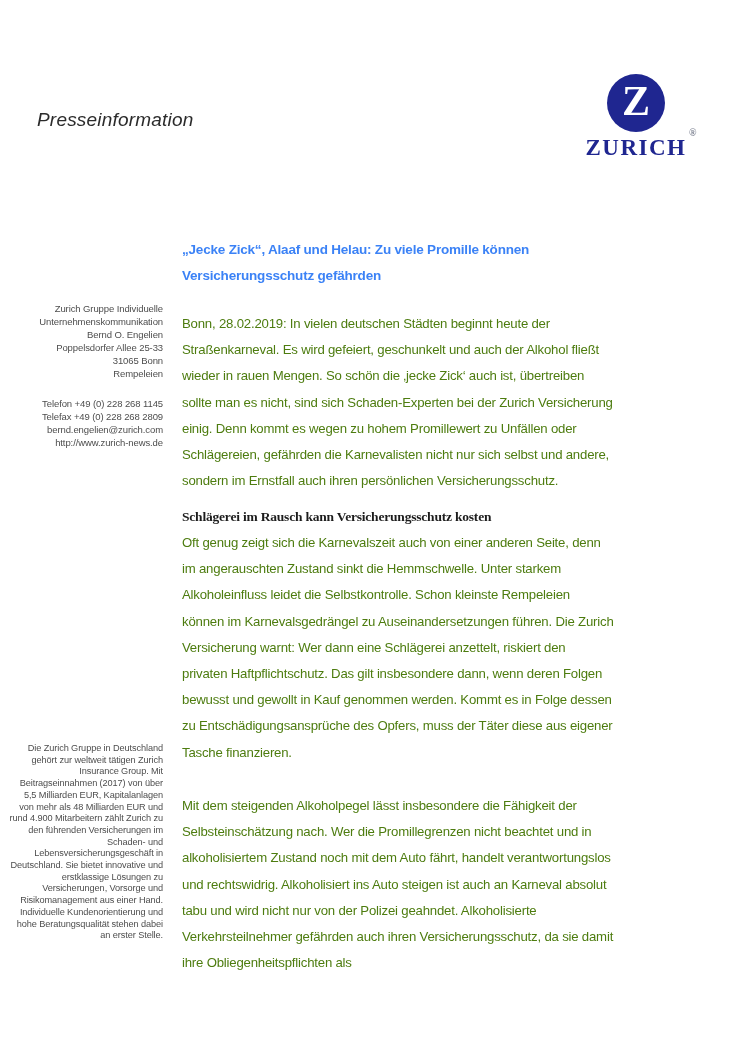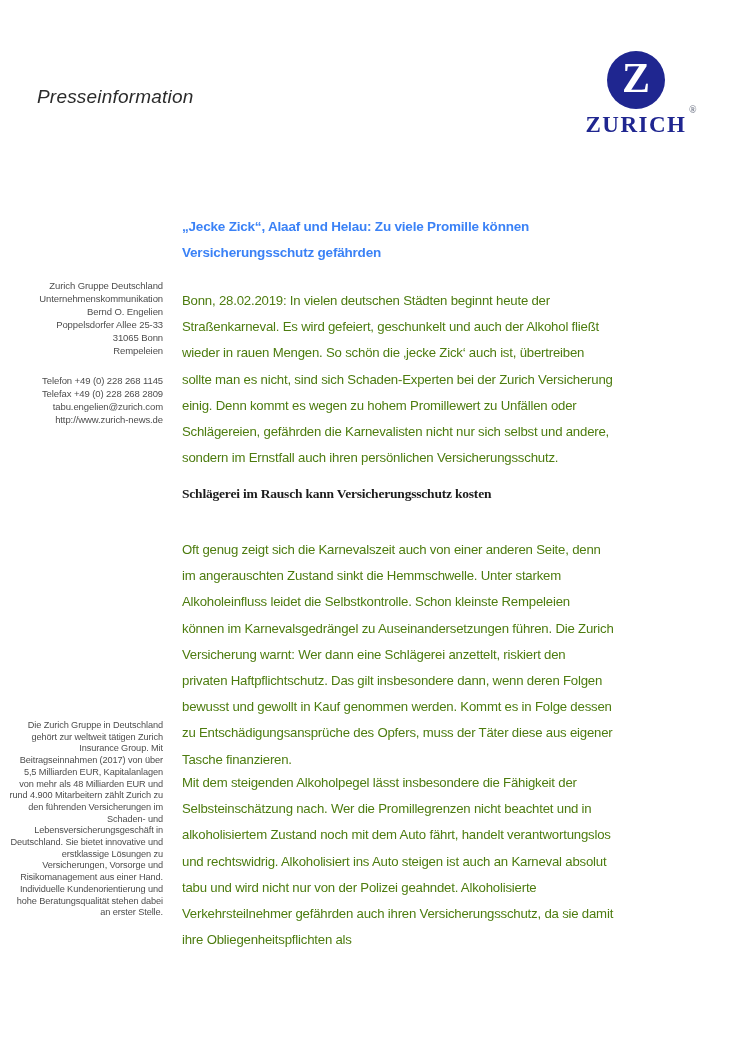--- a/index.html
+++ b/index.html
@@ -3,21 +3,21 @@
 <meta charset="utf-8">
 <style>
   html, body { margin: 0; padding: 0; }
   body {
     width: 746px; height: 1056px;
     background: #ffffff;
     font-family: "Liberation Sans", "DejaVu Sans", sans-serif;
     position: relative;
     overflow: hidden;
   }
-  .page { position: absolute; inset: 0; background: #ffffff; }
+  .page { position: absolute; inset: 0; background: #ffffff; margin-top: 23px; }
 
   
   .kicker {
     position: absolute; left: 37px; top: 86px;
     font-size: 19px; font-style: italic; font-weight: 400;
     color: #2b2b2b; letter-spacing: 0.2px;
   }
   .logo { position: absolute; left: 578px; top: 51px; width: 116px; text-align: center; }
   .logo-circle {
     width: 58px; height: 58px; border-radius: 50%;
@@ -57,21 +57,21 @@
   .para {
     font-size: 13.2px; line-height: 26.2px; color: #4d7c0f;
     letter-spacing: -0.2px;
   }
   .p-intro { top: 288px; }
   .sec-h {
     font-size: 13.5px; font-weight: 700; color: #1c1c1c;
     line-height: 20px; letter-spacing: -0.2px;
   }
   .h-sec1 { top: 484px; font-family: Liberation Serif, serif; }
-  .p-sec1 { top: 537px; }
+  .p-sec1 { top: 507px; }
   .h-sec2 { top: 746px; }
   .p-sec2 { top: 770px; }
 </style>
 </head>
 <body>
 
 <div class="page">
 
   <div class="kicker">Presseinformation</div>
 
@@ -79,32 +79,32 @@
     <div class="logo-circle">
       <span class="logo-z">Z</span>
     </div>
     <div class="logo-word">
       <span>ZURICH</span>
       <span class="logo-reg">®</span>
     </div>
   </div>
 
   <div class="side side-contact">
-    <div>Zurich Gruppe Deutschland</div>
+    <div>Zurich Gruppe Individuelle</div>
     <div>Unternehmenskommunikation</div>
     <div>Bernd O. Engelien</div>
     <div>Poppelsdorfer Allee 25-33</div>
     <div>31065 Bonn</div>
     <div>Rempeleien</div>
   </div>
 
   <div class="side side-channels">
     <div>Telefon +49 (0) 228 268 1145</div>
     <div>Telefax +49 (0) 228 268 2809</div>
-    <div>tabu.engelien@zurich.com</div>
+    <div>bernd.engelien@zurich.com</div>
     <div>http://www.zurich-news.de</div>
   </div>
 
   <div class="side side-boiler">Die Zurich Gruppe in Deutschland gehört zur weltweit tätigen Zurich Insurance Group. Mit Beitragseinnahmen (2017) von über 5,5 Milliarden EUR, Kapitalanlagen von mehr als 48 Milliarden EUR und rund 4.900 Mitarbeitern zählt Zurich zu den führenden Versicherungen im Schaden- und Lebensversicherungsgeschäft in Deutschland. Sie bietet innovative und erstklassige Lösungen zu Versicherungen, Vorsorge und Risikomanagement aus einer Hand. Individuelle Kundenorientierung und hohe Beratungsqualität stehen dabei an erster Stelle.</div>
 
   <div class="main headline">„Jecke Zick“, Alaaf und Helau: Zu viele Promille können Versicherungsschutz gefährden</div>
 
   <div class="main para p-intro">Bonn, 28.02.2019: In vielen deutschen Städten beginnt heute der Straßenkarneval. Es wird gefeiert, geschunkelt und auch der Alkohol fließt wieder in rauen Mengen. So schön die ‚jecke Zick‘ auch ist, übertreiben sollte man es nicht, sind sich Schaden-Experten bei der Zurich Versicherung einig. Denn kommt es wegen zu hohem Promillewert zu Unfällen oder Schlägereien, gefährden die Karnevalisten nicht nur sich selbst und andere, sondern im Ernstfall auch ihren persönlichen Versicherungsschutz.</div>
 
   <div class="main sec-h h-sec1">Schlägerei im Rausch kann Versicherungsschutz kosten</div>

